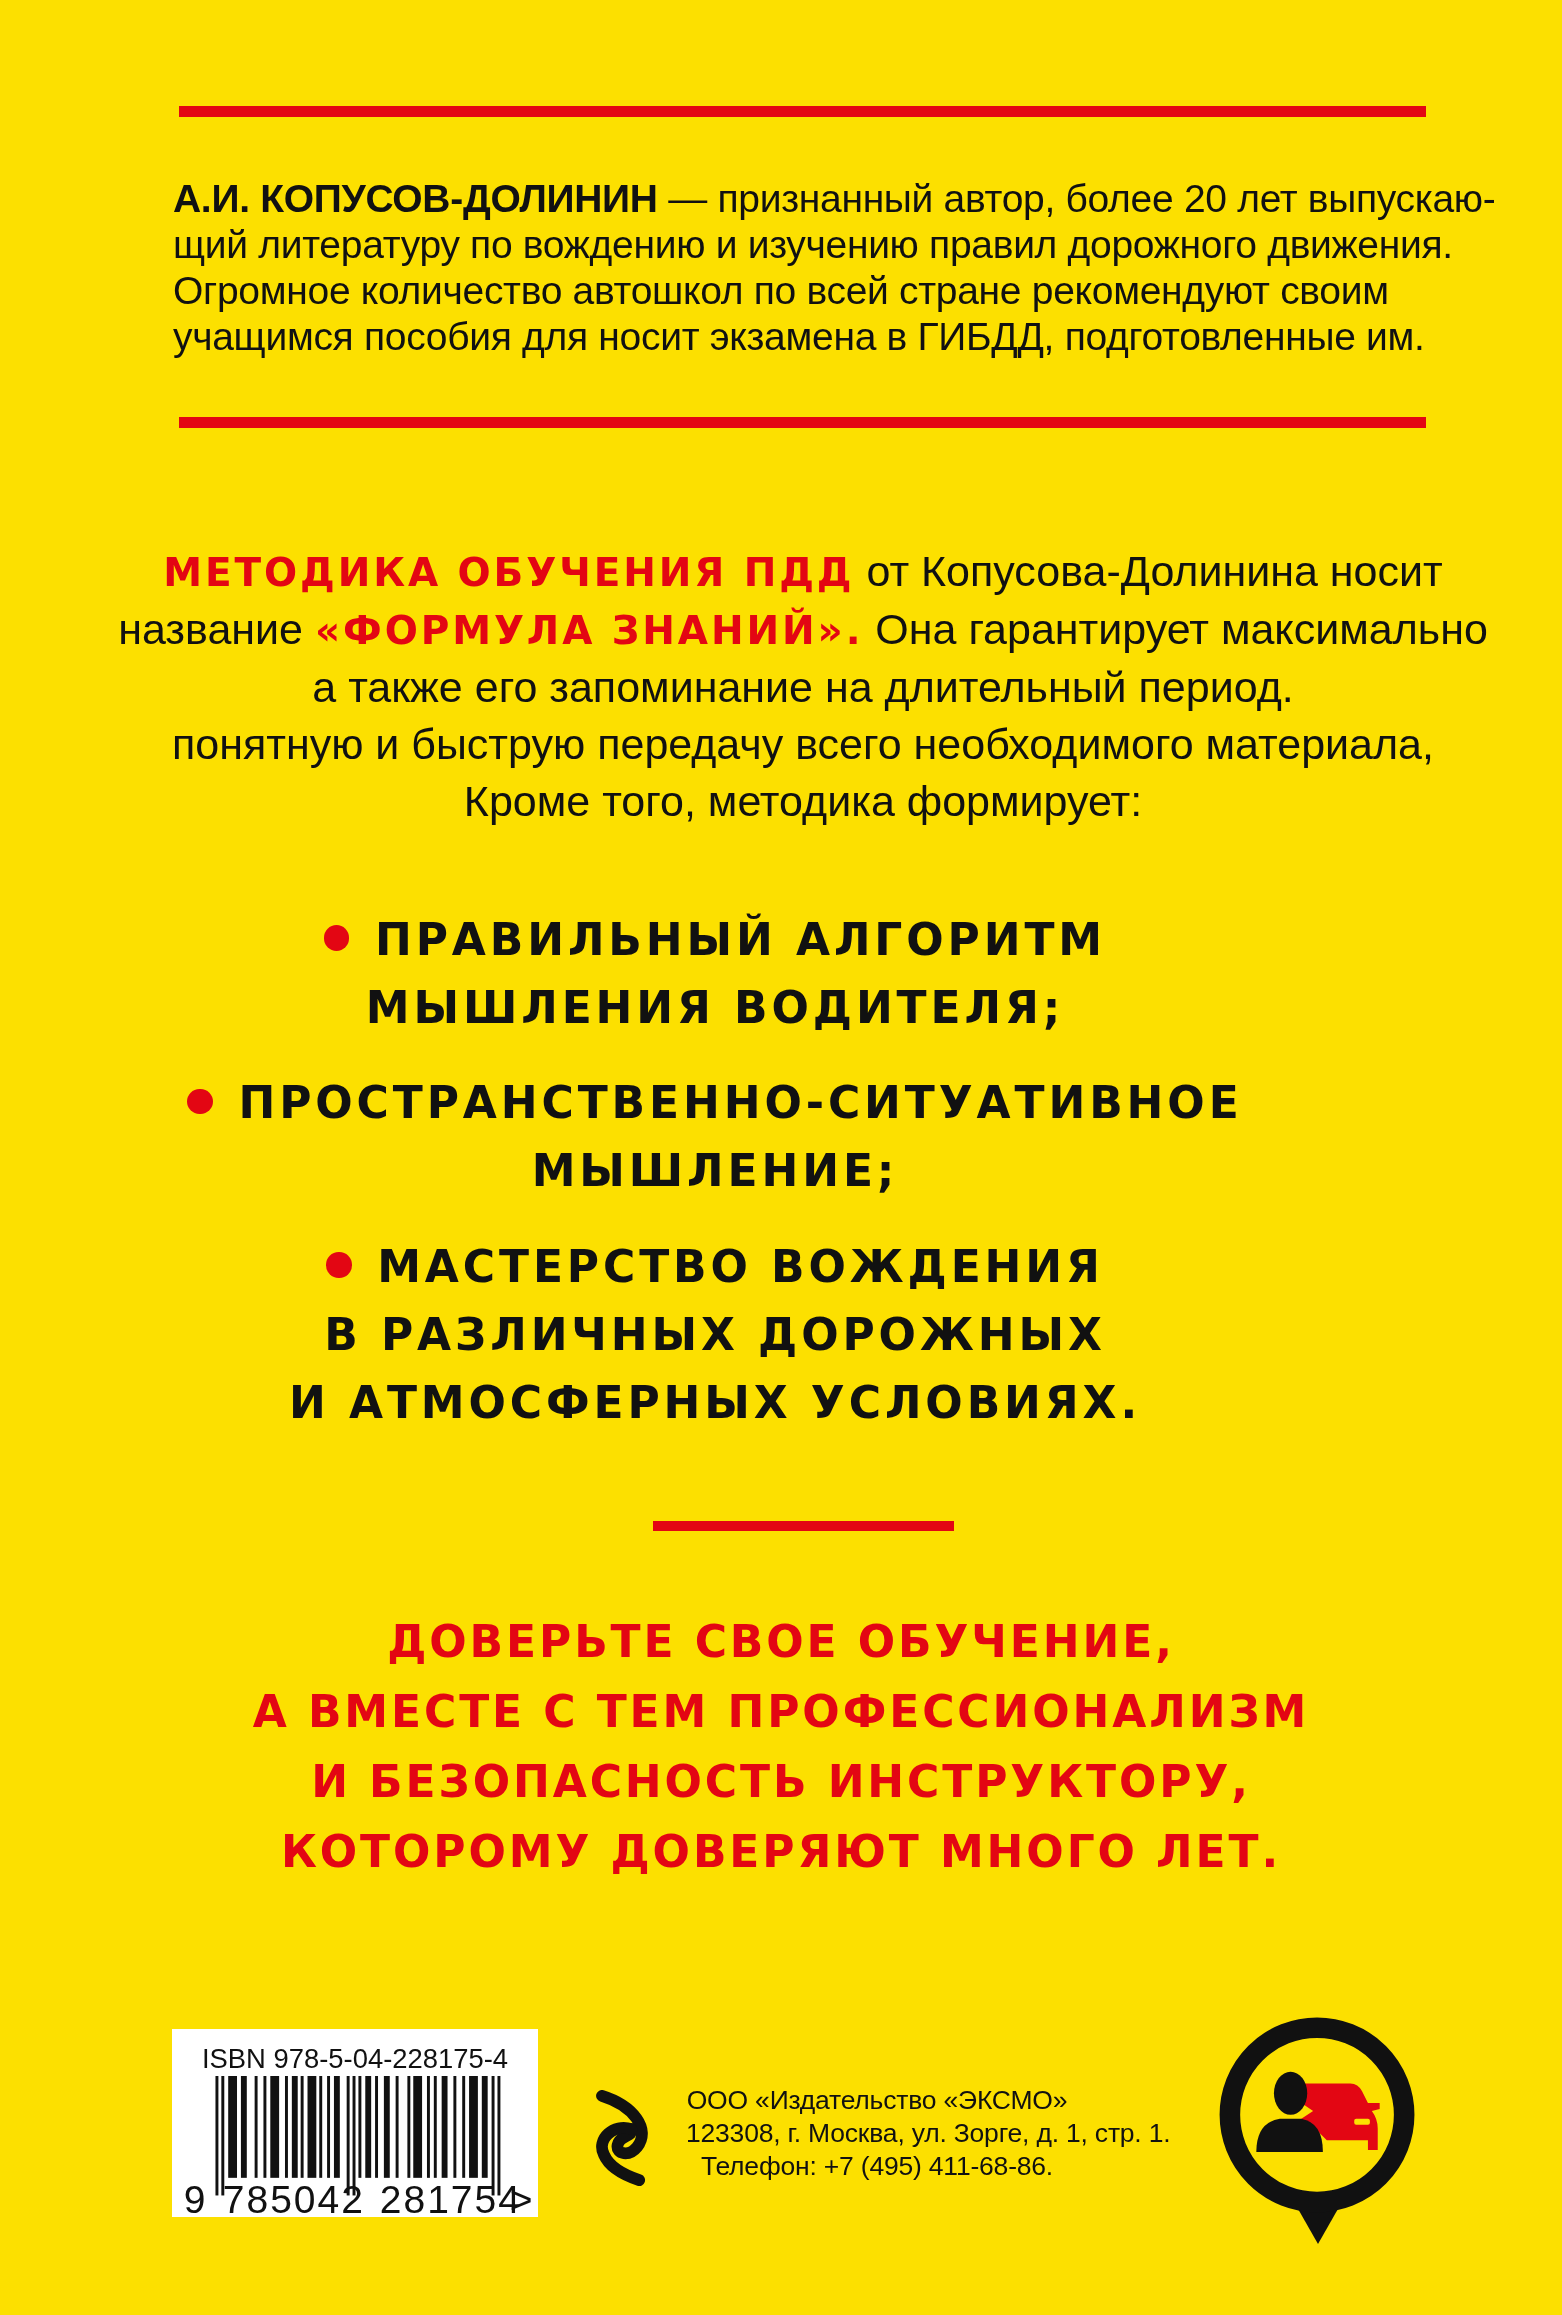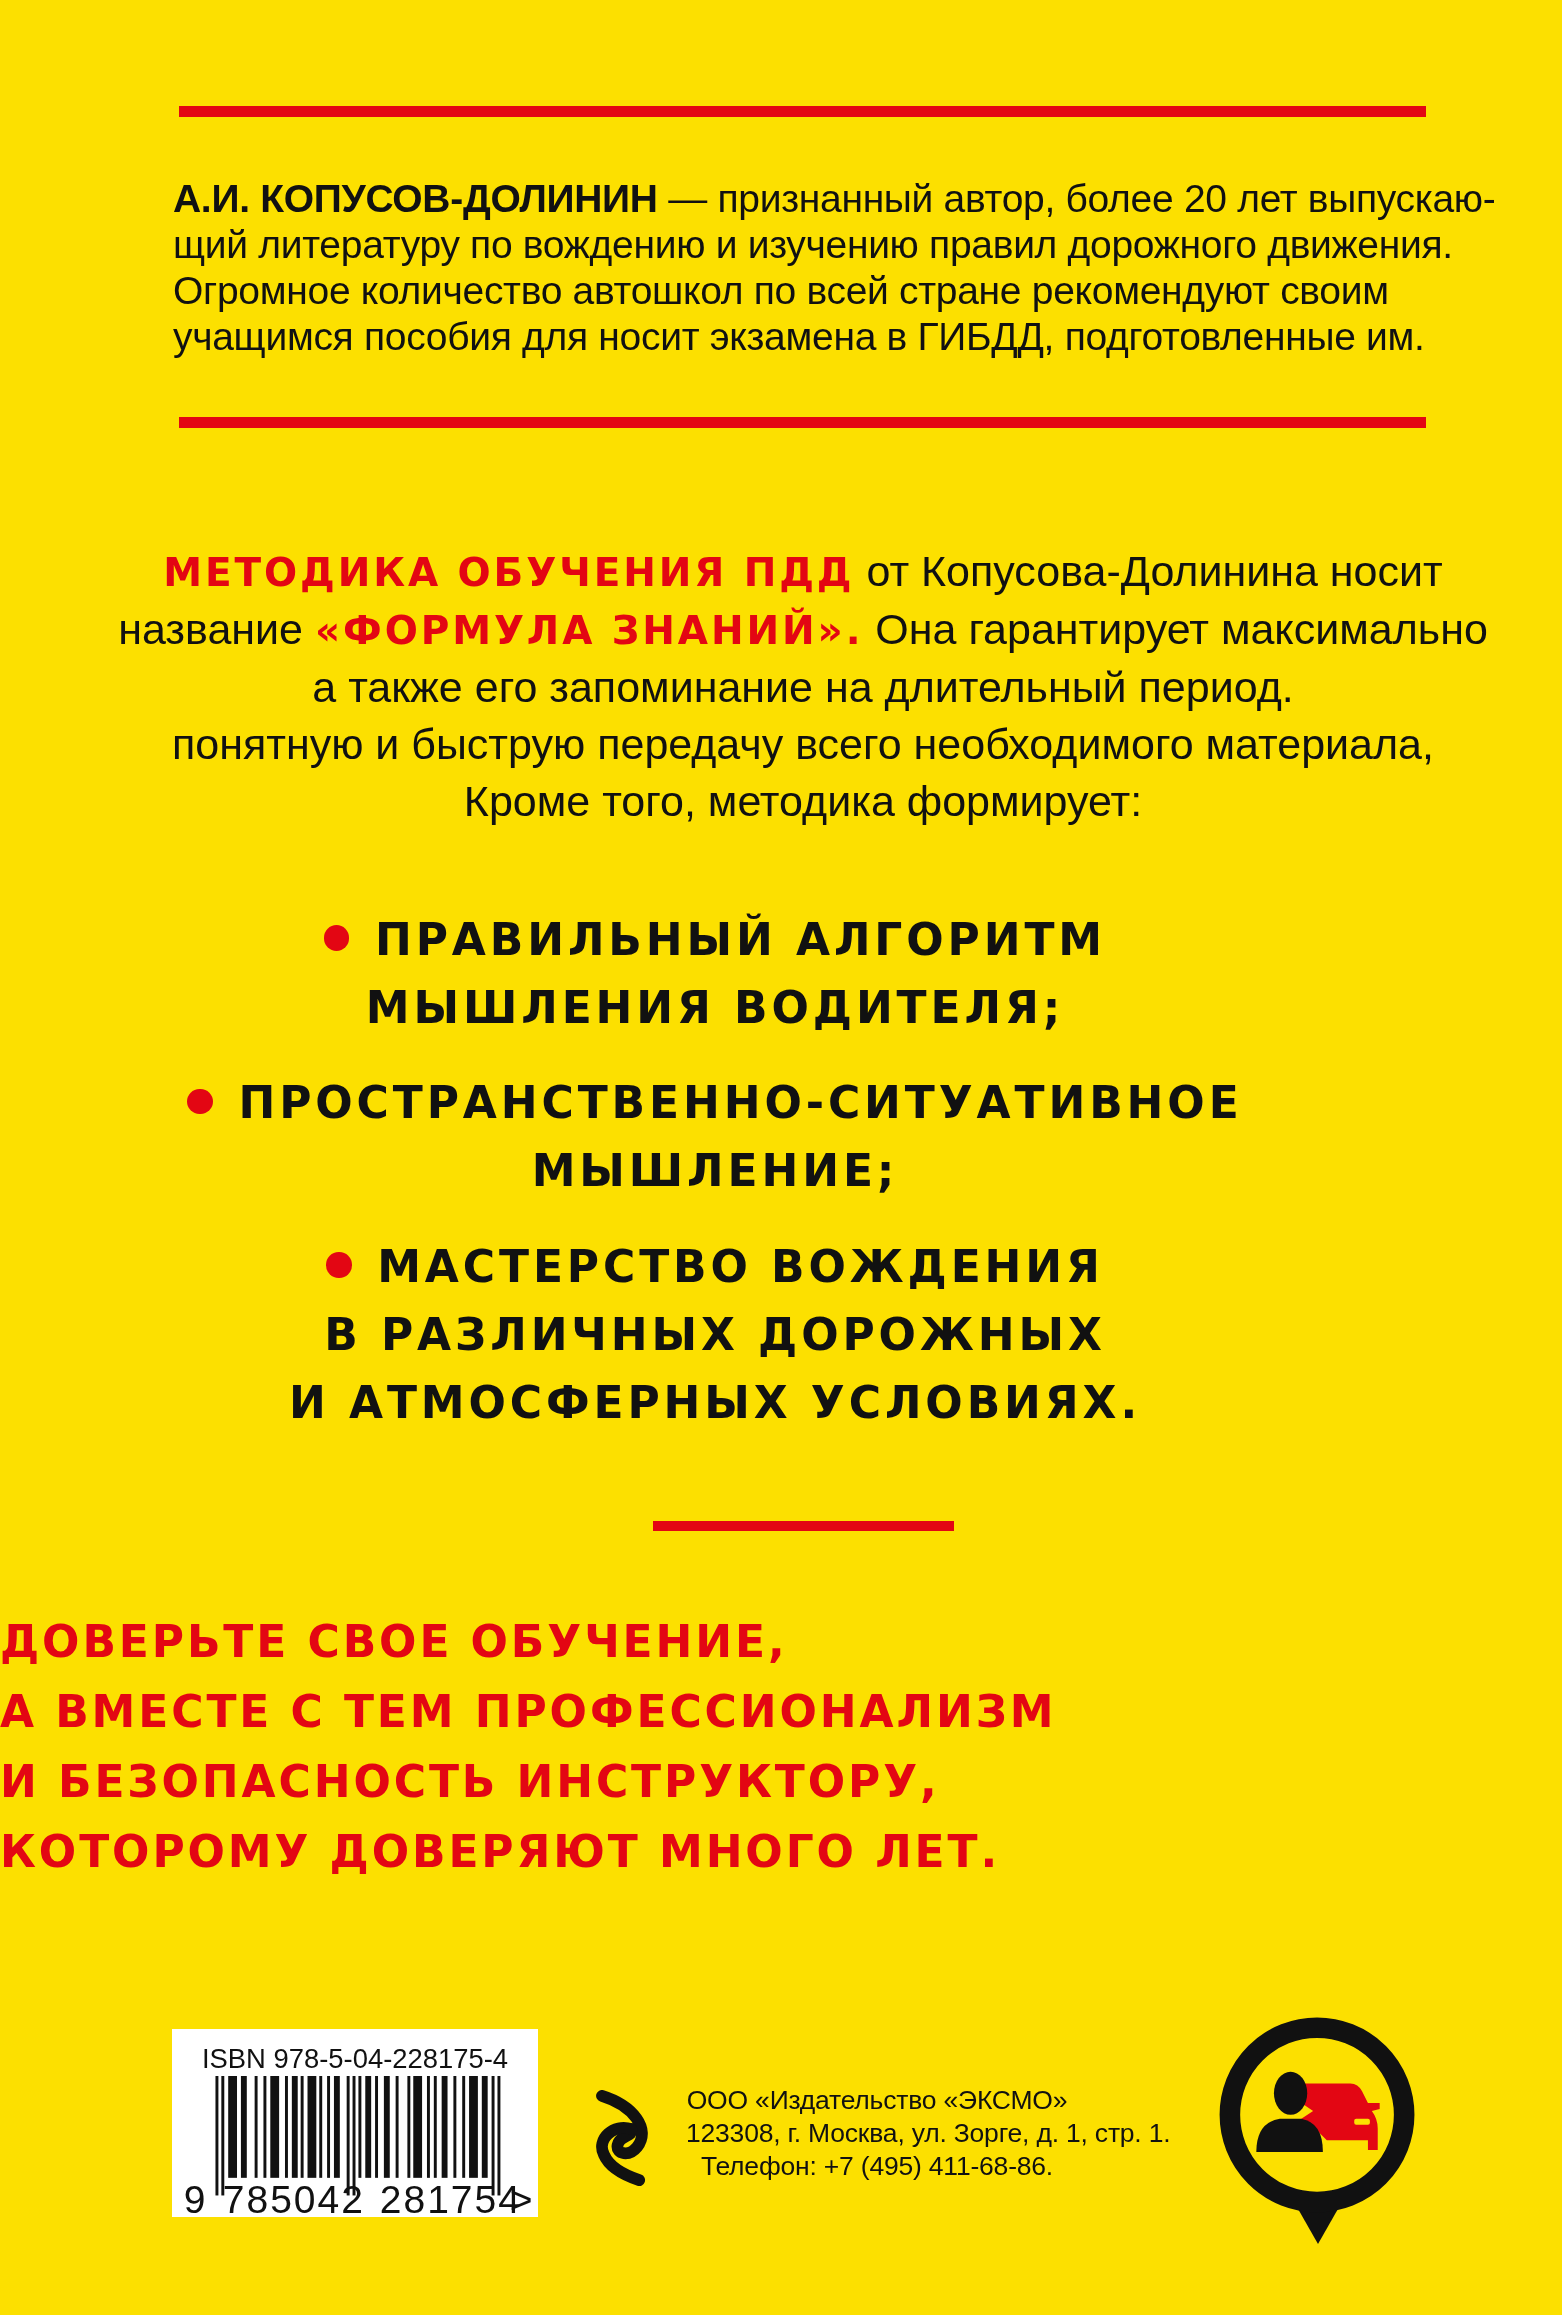--- a/index.html
+++ b/index.html
@@ -49,21 +49,21 @@
   .bullet-item .line { display: block; white-space: nowrap; }
   .dot {
     display: inline-block; width: 25.5px; height: 25.5px; border-radius: 50%;
     background: #E30613; vertical-align: middle; margin-right: 25.5px;
     position: relative; top: -4.9px;
   }
 
   
   .closing {
     position: absolute; left: 0; width: 1562px; top: 1607px;
-    color: #E30613;
+    text-align: center; color: #E30613;
     font-family: "DejaVu Sans", sans-serif; font-weight: bold;
     font-size: 44px; letter-spacing: 2.9px; line-height: 70px;
   }
   .closing .line { display: block; white-space: nowrap; }
 
   
   .barcode {
     position: absolute; left: 172px; top: 2029px; width: 366px; height: 188px;
     background: #fff;
   }

